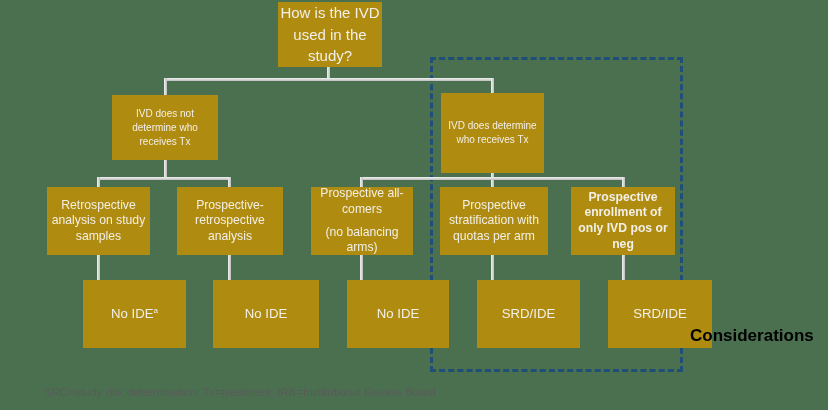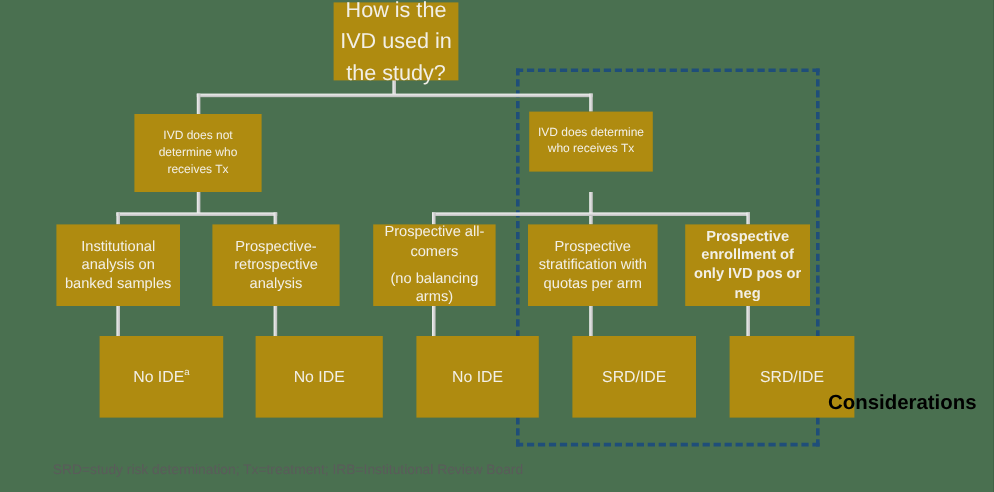--- a/index.html
+++ b/index.html
@@ -12,21 +12,21 @@
   }
   .node {
     position:absolute; z-index:3;
     background:var(--c-box, #AF8B10);
     color:var(--c-box_text, #F2EFE6);
     display:flex; flex-direction:column; align-items:center; justify-content:center;
     text-align:center;
     font-size:12.2px; line-height:1.28;
     padding:3px 2px;
   }
-  .node.root { font-size:18px; line-height:1.45; }
+  .node.root { font-size:15px; line-height:1.45; }
   .node.l2 { font-size:10px; line-height:1.4; }
   .node.outcome { font-size:13.2px;margin-left:36px; }
   .node .gap { margin-top:7px; }
   .node sup { font-size:8px; vertical-align:super; line-height:0; }
   .connector { position:absolute; z-index:2; }
   .connector.h { height:3px; background:linear-gradient(to bottom, #F2F2F2, #BDBDBD); }
   .connector.v { width:3px; background:linear-gradient(to right, #F2F2F2, #BDBDBD); }
   .dashed-region {
     position:absolute; z-index:1;
     border:3px dashed var(--c-dashed_border, #1F4E79);
@@ -71,26 +71,26 @@
   <div class="connector v" style="left:491px; top:255px; height:25px;"></div>
   <div class="connector v" style="left:622px; top:255px; height:25px;"></div>
 
   <div class="node root" style="left:278px; top:2px; width:104px; height:65px;">
     <span>How is the IVD used in the study?</span>
   </div>
 
   <div class="node l2" style="left:112px; top:95px; width:106px; height:65px;">
     <span>IVD does not determine who receives Tx</span>
   </div>
-  <div class="node l2" style="left:441px; top:93px; width:103px; height:50px;text-align:center;">
+  <div class="node l2" style="left:441px; top:93px; width:103px; height:80px;text-align:center;">
     <span>IVD does determine who receives Tx</span>
   </div>
 
   <div class="node" style="left:47px; top:187px; width:103px; height:68px;">
-    <span>Institutional analysis on banked samples</span>
+    <span>Retrospective analysis on study samples</span>
   </div>
   <div class="node" style="left:177px; top:187px; width:106px; height:68px;text-align:center;">
     <span>Prospective-retrospective analysis</span>
   </div>
   <div class="node" style="left:311px; top:187px; width:102px; height:68px;">
     <span>Prospective all-comers</span>
     <span class="gap">(no balancing arms)</span>
   </div>
   <div class="node" style="left:440px; top:187px; width:108px; height:68px;">
     <span>Prospective stratification with quotas per arm</span>

